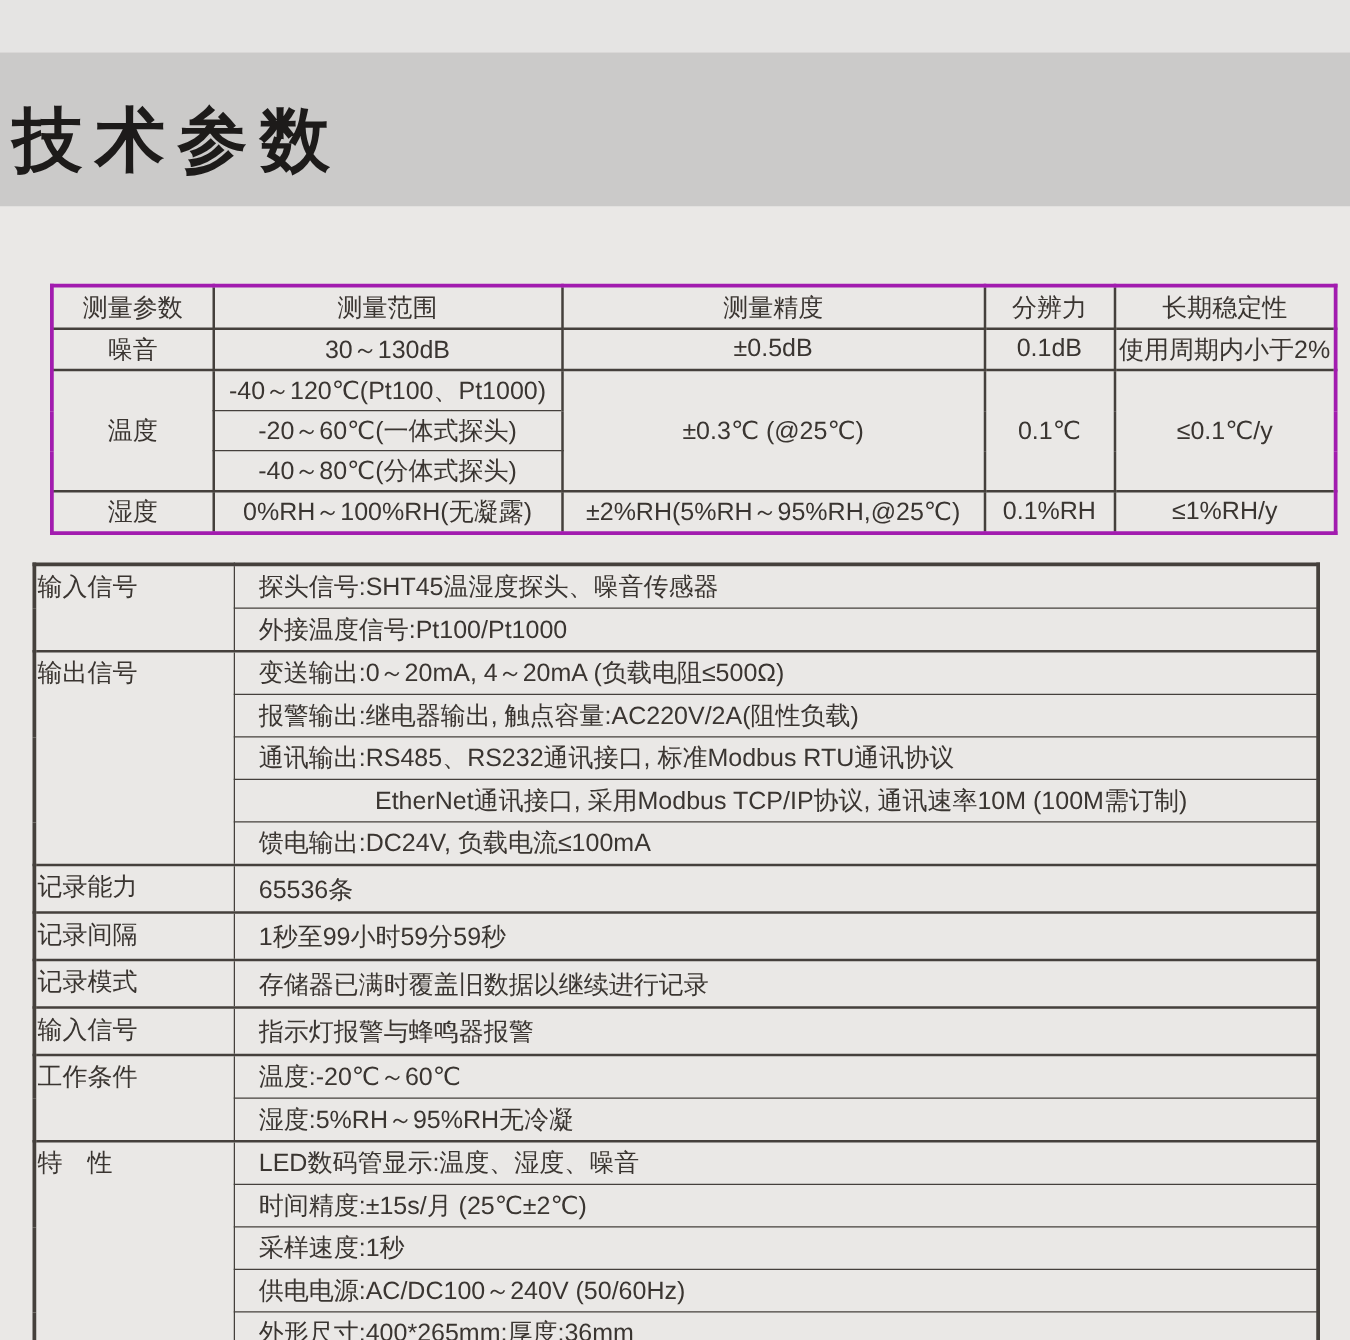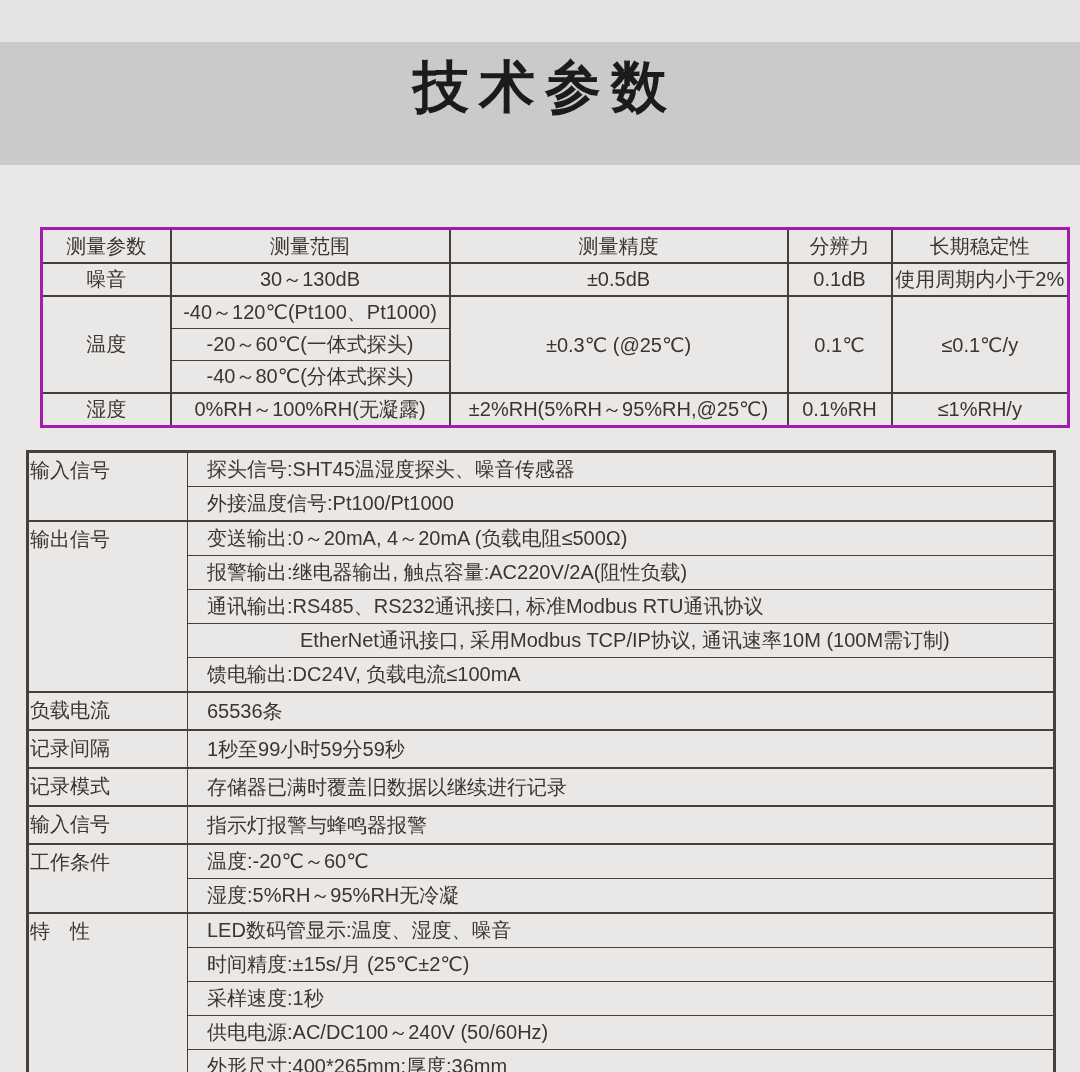--- a/index.html
+++ b/index.html
@@ -12,21 +12,21 @@
     position:relative;
   }
   
   .top-strip{
     position:absolute;left:0;top:0;width:1080px;height:42px;
     background:#e5e4e3;
   }
   .title-band{
     position:absolute;left:0;top:42px;width:1080px;height:123px;
     background:#cbcac9;
-    display:flex;flex-direction:column;align-items:center;justify-content:flex-start;
+    display:flex;flex-direction:row;align-items:center;justify-content:flex-start;
   }
   .page-title{
     margin:0;padding-top:16px;
     font-size:56px;line-height:58px;font-weight:bold;
     letter-spacing:10px;text-indent:10px;
     color:#1d1b1a;
   }
   .page-subtitle{
     margin:0;padding-top:2px;
     font-size:26px;line-height:28px;font-weight:normal;
@@ -162,21 +162,21 @@
       <td class="val">通讯输出:RS485、RS232通讯接口, 标准Modbus RTU通讯协议</td>
     </tr>
     <tr>
       <td class="val indent">EtherNet通讯接口, 采用Modbus TCP/IP协议, 通讯速率10M (100M需订制)</td>
     </tr>
     <tr>
       <td class="val">馈电输出:DC24V, 负载电流≤100mA</td>
     </tr>
 
     <tr class="grp">
-      <td class="lbl"><span>负载电流</span></td>
+      <td class="lbl"><span>记录能力</span></td>
       <td class="val">65536条</td>
     </tr>
 
     <tr class="grp">
       <td class="lbl"><span>记录间隔</span></td>
       <td class="val">1秒至99小时59分59秒</td>
     </tr>
 
     <tr class="grp">
       <td class="lbl"><span>记录模式</span></td>

